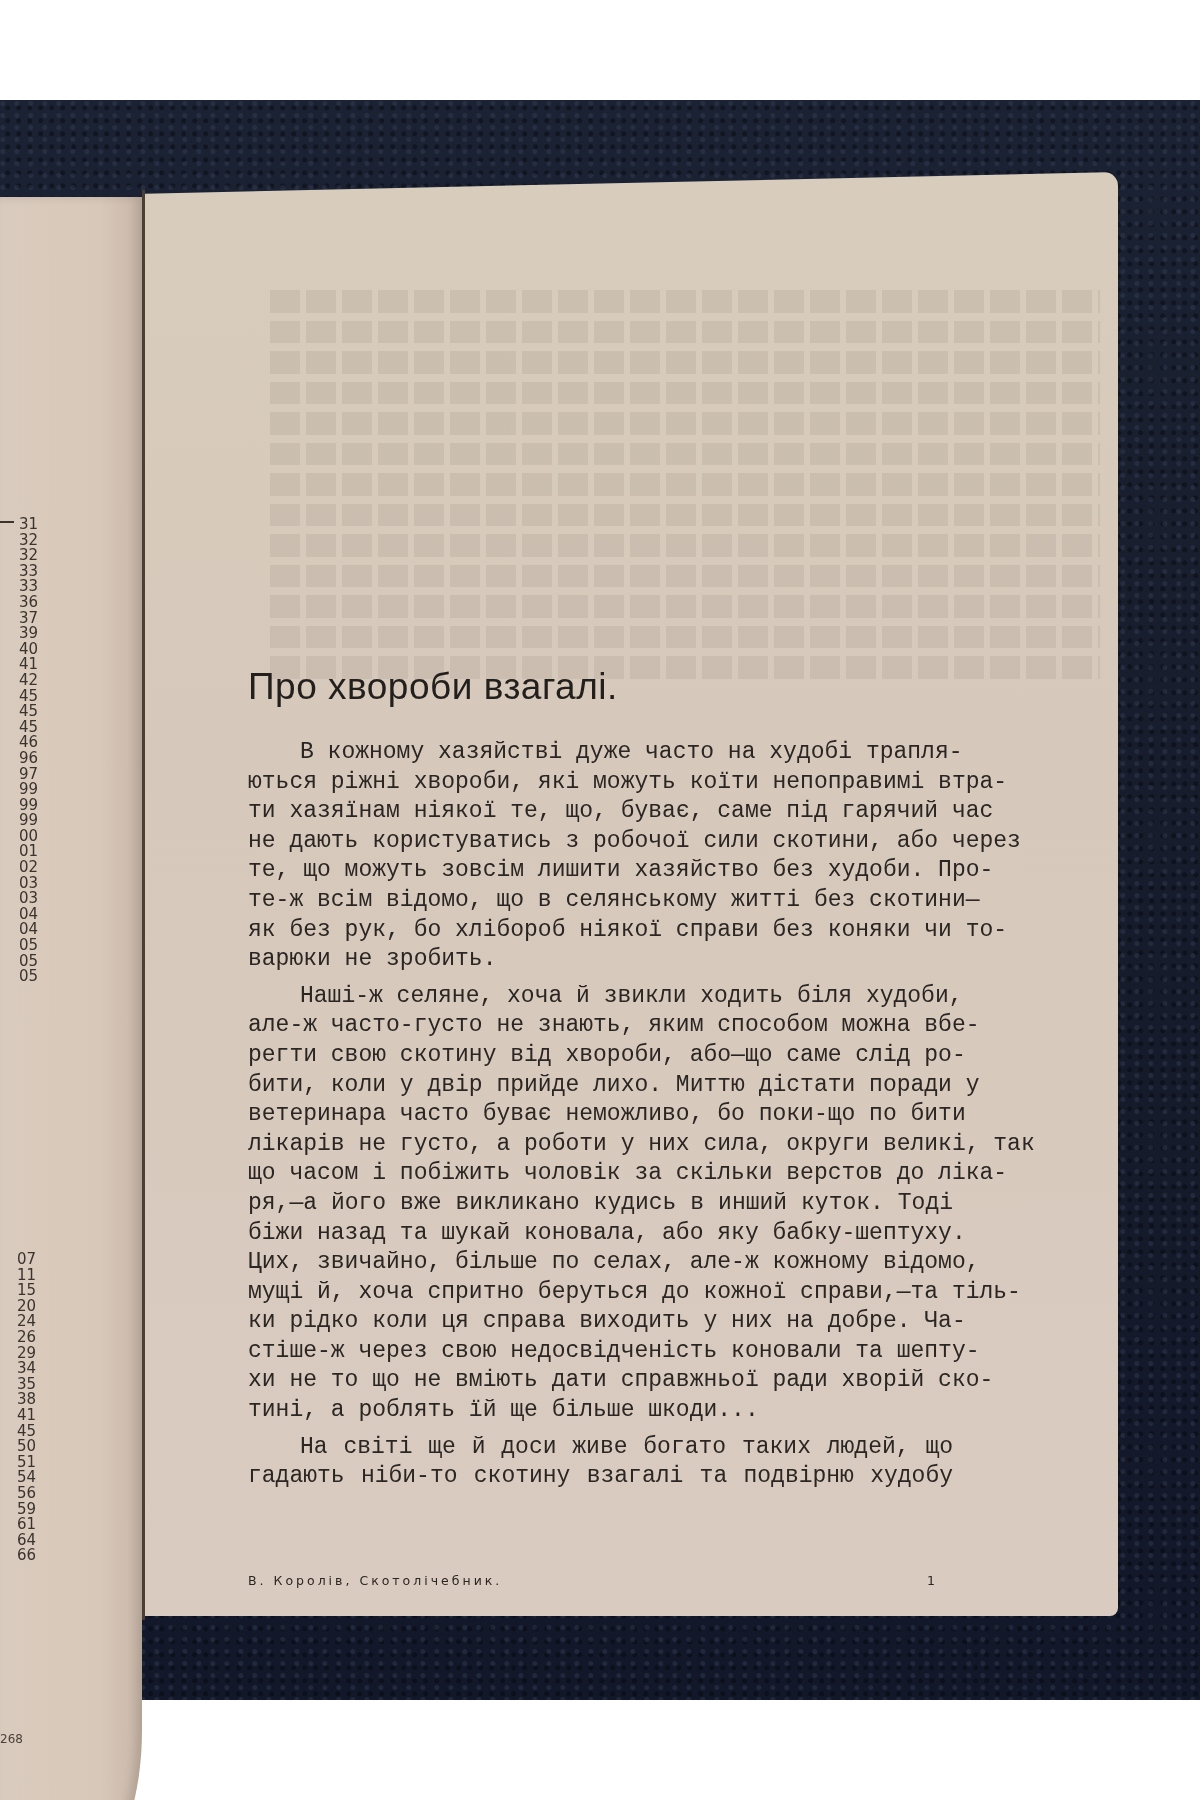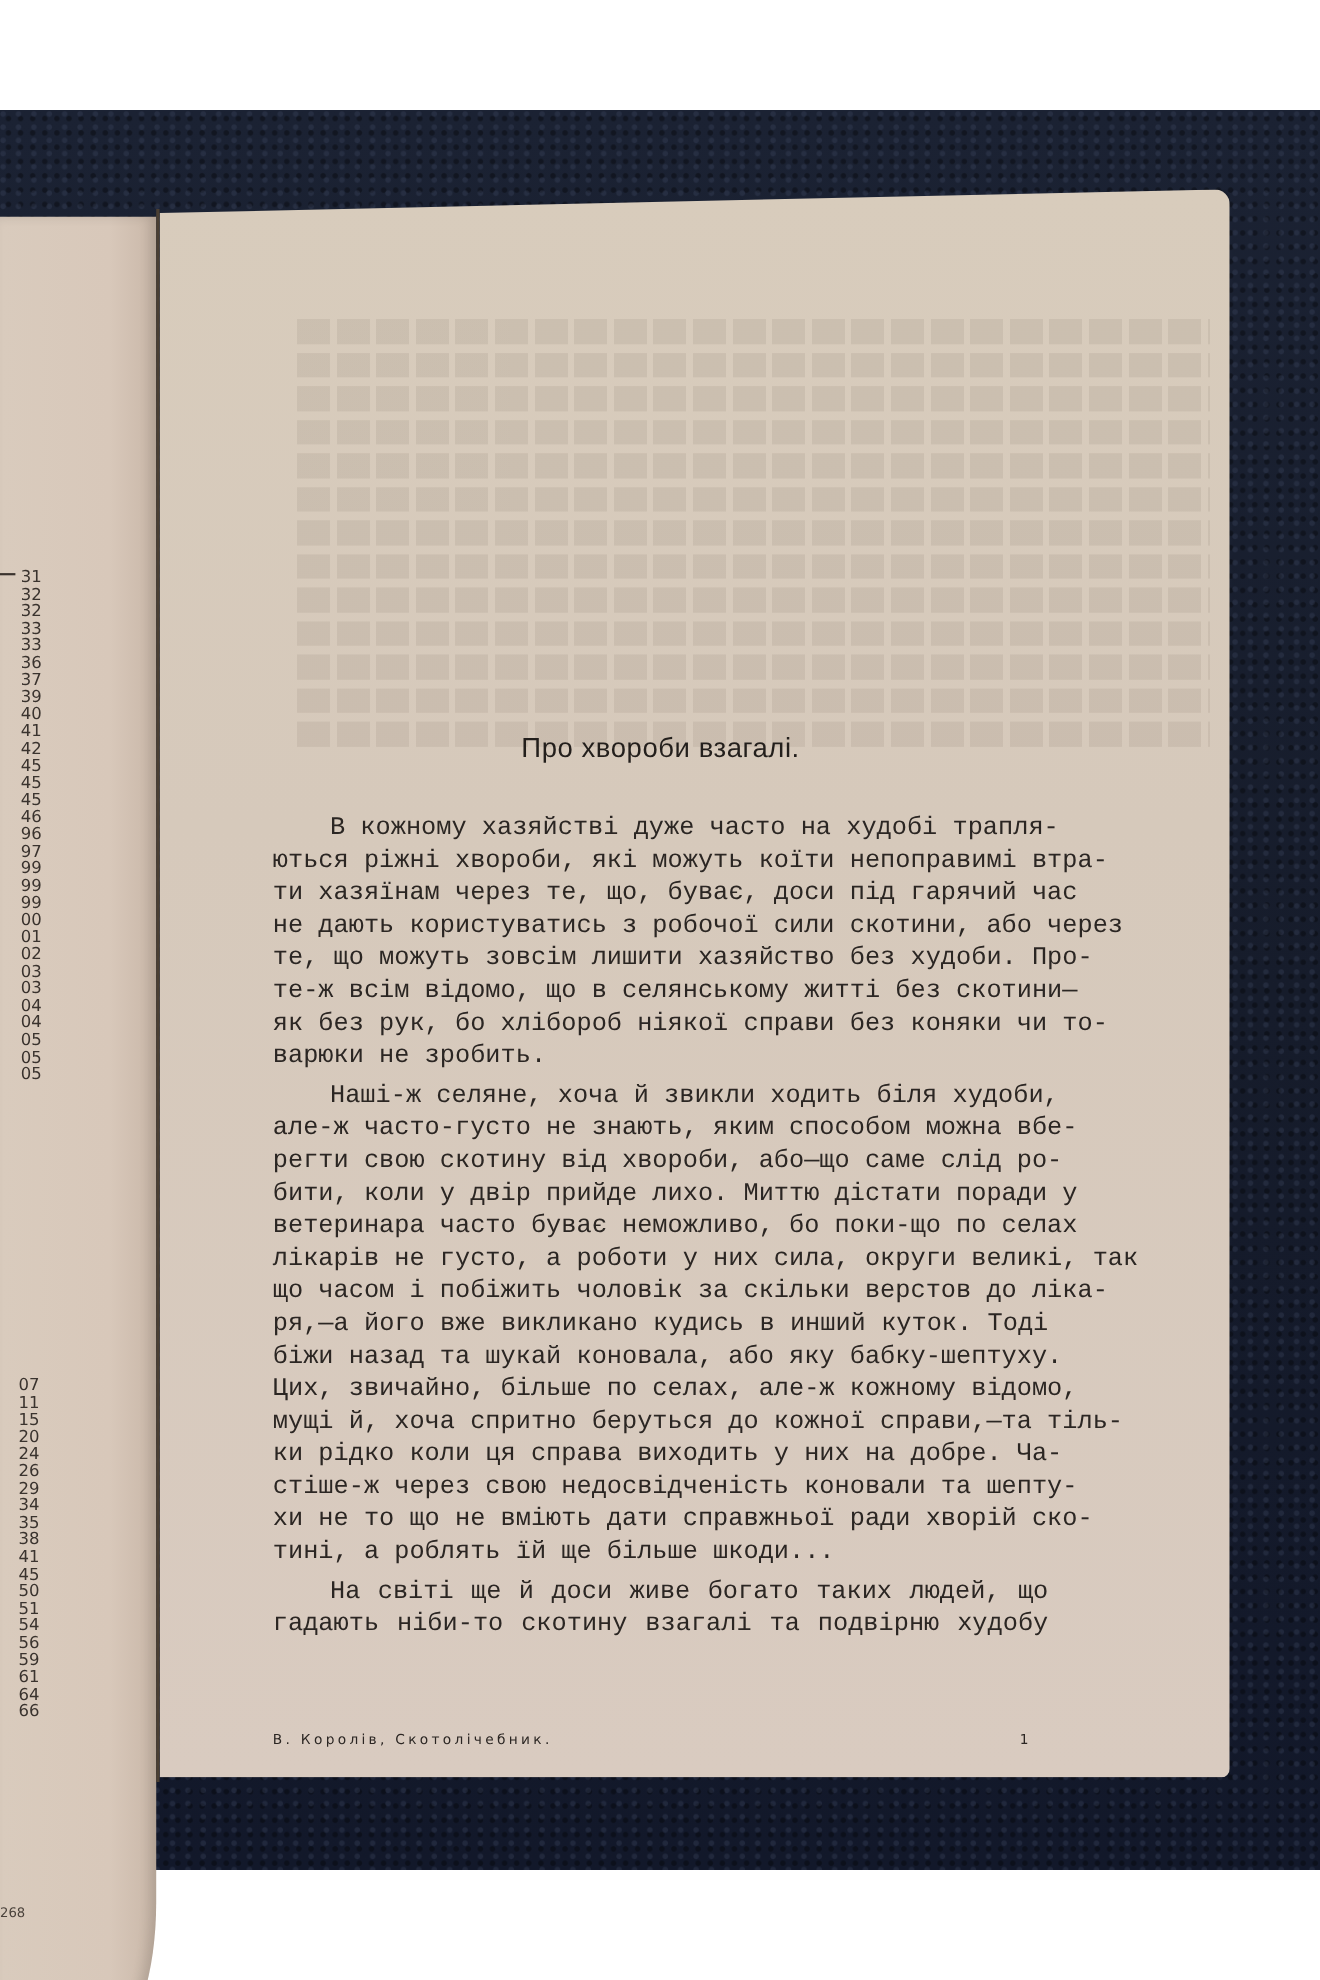--- a/index.html
+++ b/index.html
@@ -55,22 +55,22 @@
     .bleed {
       position: absolute; left: 125px; top: 110px; width: 830px;
       color: rgba(120,105,90,0.13); font-size: 15px; line-height: 22.5px;
       filter: blur(0.6px);
     }
     .bleed .bl-line { height: 22.5px; background: repeating-linear-gradient(90deg, rgba(120,105,90,0.12) 0 30px, transparent 30px 36px); margin: 8px 0 0 0; }
     .page-content {
       position: absolute; left: 103px; top: 0; width: 705px;
     }
     .title {
-      position: absolute; top: 494px; left: 0; width: 705px; text-align: center;
-      font-family: "Liberation Sans", sans-serif; font-size: 25px; color: #231f1c;
+      position: absolute; top: 494px; left: 0; width: 705px; 
+      font-family: "Liberation Sans", sans-serif; font-size: 37px; color: #231f1c;
       letter-spacing: 0.5px;
     }
     .body-text {
       position: absolute; top: 566px; left: 0; width: 705px;
       font-family: "Liberation Serif", serif; font-size: 23px; line-height: 29.6px;
       color: #2b2623; text-align: justify;
     }
     .line { display: block; text-align: justify; text-align-last: justify; white-space: nowrap; font-family: Liberation Mono, monospace; }
     .line.last { text-align-last: left; }
     .line.indent { padding-left: 52px; }
@@ -164,34 +164,34 @@
       <div class="bl-line"></div>
     <div class="bl-line"></div>
   </div>
 
   <div class="page-content">
     <div class="title">Про хвороби взагалі.</div>
     <div class="body-text" id="body-text">
         <div>
           <span class="line indent">В кожному хазяйстві дуже часто на худобі трапля-</span>
           <span class="line">ються ріжні хвороби, які можуть коїти непоправимі втра-</span>
-          <span class="line">ти хазяїнам через те, що, буває, доси під гарячий час</span>
+          <span class="line">ти хазяїнам ніякої те, що, буває, саме під гарячий час</span>
           <span class="line">не дають користуватись з робочої сили скотини, або через</span>
           <span class="line">те, що можуть зовсім лишити хазяйство без худоби. Про-</span>
           <span class="line">те-ж всім відомо, що в селянському житті без скотини—</span>
           <span class="line">як без рук, бо хлібороб ніякої справи без коняки чи то-</span>
           <span class="line last">варюки не зробить.</span>
         </div>
         <div class="para-gap"></div>
         <div>
           <span class="line indent">Наші-ж селяне, хоча й звикли ходить біля худоби,</span>
           <span class="line">але-ж часто-густо не знають, яким способом можна вбе-</span>
           <span class="line">регти свою скотину від хвороби, або—що саме слід ро-</span>
           <span class="line">бити, коли у двір прийде лихо. Миттю дістати поради у</span>
-          <span class="line">ветеринара часто буває неможливо, бо поки-що по селах</span>
+          <span class="line">ветеринара часто буває неможливо, бо поки-що по бити</span>
           <span class="line">лікарів не густо, а роботи у них сила, округи великі, так</span>
           <span class="line">що часом і побіжить чоловік за скільки верстов до ліка-</span>
           <span class="line">ря,—а його вже викликано кудись в инший куток. Тоді</span>
           <span class="line">біжи назад та шукай коновала, або яку бабку-шептуху.</span>
           <span class="line">Цих, звичайно, більше по селах, але-ж кожному відомо,</span>
           <span class="line">мущі й, хоча спритно беруться до кожної справи,—та тіль-</span>
           <span class="line">ки рідко коли ця справа виходить у них на добре. Ча-</span>
           <span class="line">стіше-ж через свою недосвідченість коновали та шепту-</span>
           <span class="line">хи не то що не вміють дати справжньої ради хворій ско-</span>
           <span class="line last">тині, а роблять їй ще більше шкоди...</span>

